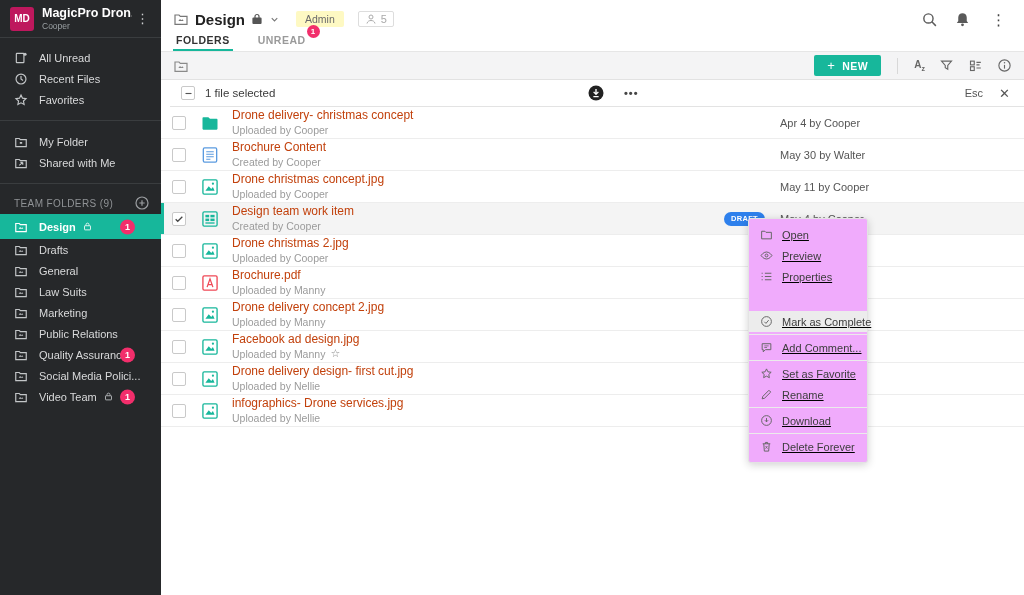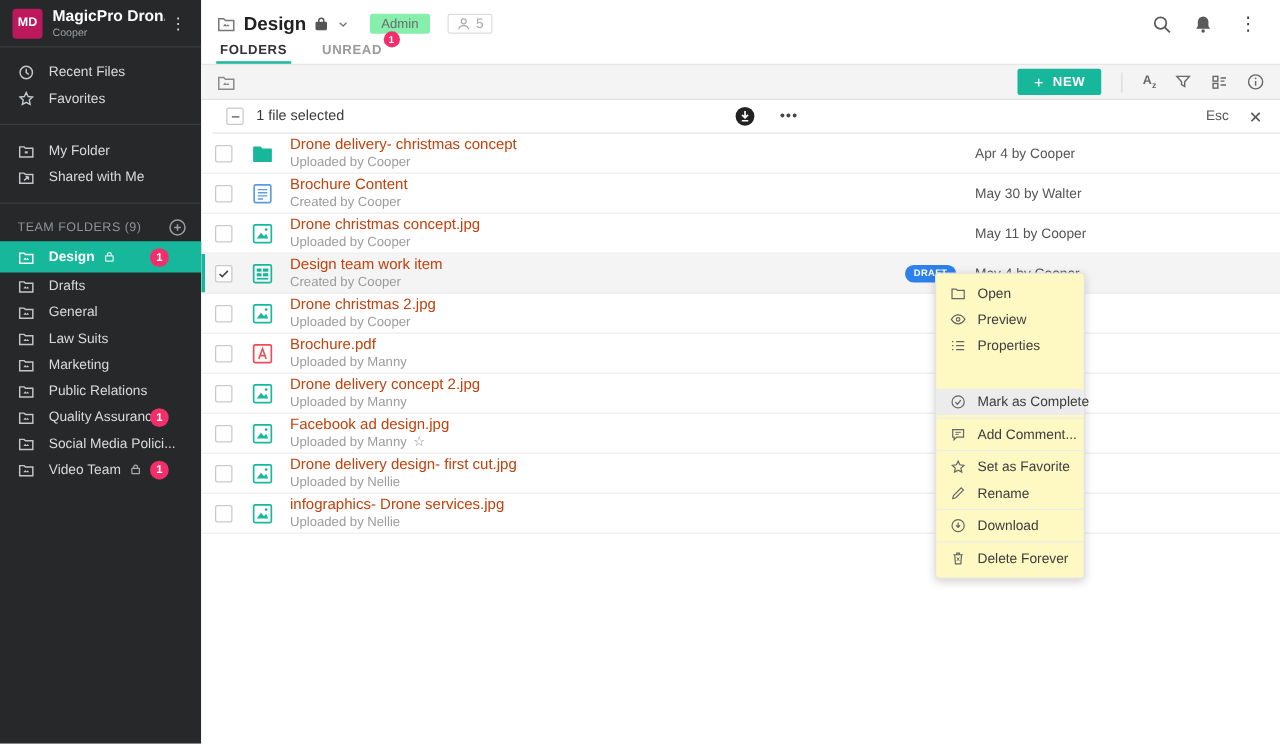--- a/index.html
+++ b/index.html
@@ -23,21 +23,21 @@
   .team-header svg { position:absolute; right:11px; }
   .side-item.selected { height:25px; background:#17b79b; color:#fff; font-weight:bold; }
   .pink-badge { position:absolute; right:26px; top:50%; transform:translateY(-50%); width:15px; height:15px; border-radius:50%; background:#f22e6b; color:#fff; font-size:9px; font-weight:bold; display:flex; align-items:center; justify-content:center; }
   .side-lock { margin-left:-4px; opacity:.85; }
 
   
   .main { flex:1; display:flex; flex-direction:column; background:#fff; }
   .top-header { height:30px; display:flex; align-items:center; padding:8px 14px 0 12px; }
   .title-wrap { display:flex; align-items:center; gap:6px; }
   .page-title { font-size:15px; font-weight:bold; color:#222; }
-  .admin-badge { background:#86efac; color:#6a6a6a; font-size:10.5px; padding:2px 9px; border-radius:2px; margin-left:10px; }
+  .admin-badge { background:#fef9c3; color:#6a6a6a; font-size:10.5px; padding:2px 9px; border-radius:2px; margin-left:10px; }
   .members-box { display:flex; align-items:center; gap:4px; border:1px solid #ddd; border-radius:2px; padding:1px 6px; color:#a9a9a9; font-size:11px; margin-left:8px; }
   .top-actions { margin-left:auto; display:flex; align-items:center; gap:16px; }
   .tab-bar { height:22px; display:flex; align-items:flex-end; padding:0 12px; border-bottom:1px solid #e6e6e6; gap:22px; }
   .tab { font-size:10.5px; letter-spacing:.5px; color:#9a9a9a; padding:0 3px 5px 3px; position:relative; font-weight:bold; }
   .tab.active { color:#333; border-bottom:2px solid #17b79b; padding-bottom:3px; }
   .tab-badge { position:absolute; top:-9px; right:-11px; width:13px; height:13px; border-radius:50%; background:#f22e6b; color:#fff; font-size:8px; font-weight:bold; display:flex; align-items:center; justify-content:center; letter-spacing:0; }
 
   .toolbar { height:28px; background:#f4f4f5; border-bottom:1px solid #e2e2e2; display:flex; align-items:center; padding:0 12px; }
   .toolbar-right { margin-left:auto; display:flex; align-items:center; gap:14px; }
   .new-btn { background:#17b79b; color:#fff; font-size:10.5px; font-weight:bold; letter-spacing:.5px; border:none; border-radius:2px; height:21px; padding:0 13px; display:flex; align-items:center; gap:7px; cursor:pointer; }
@@ -60,21 +60,21 @@
   .file-row.selected { background:#f4f4f4; box-shadow:inset 3px 0 0 #17b79b; }
   .file-icon { margin-left:13px; width:21px; height:21px; flex:0 0 21px; display:flex; align-items:center; justify-content:center; }
   .file-text { margin-left:12px; }
   .file-name { font-size:12px; font-weight:normal; color:#c2410c; line-height:1.15; }
   .file-meta { font-size:10.5px; color:#9b9b9b; margin-top:1px; display:flex; align-items:center; gap:5px; }
   .file-date { position:absolute; left:619px; font-size:11px; color:#555; }
   .draft-badge { position:absolute; left:563px; top:50%; transform:translateY(-50%); background:#2e80ec; color:#fff; font-size:7.5px; font-weight:bold; letter-spacing:.3px; padding:2.5px 7px; border-radius:8px; }
   .fav-star { color:#8f8f8f; font-size:11px; }
 
   
-  .context-menu { position:absolute; left:748px; top:218px; width:120px; background:#fef9c3; border:1px solid #e3e3e3; border-radius:3px; box-shadow:0 2px 8px rgba(0,0,0,.18); padding:5px 0; z-index:20; }
+  .context-menu { position:absolute; left:748px; top:218px; width:120px; background:#f0abfc; border:1px solid #e3e3e3; border-radius:3px; box-shadow:0 2px 8px rgba(0,0,0,.18); padding:5px 0; z-index:20;text-decoration:underline; }
   .menu-item { height:21px; display:flex; align-items:center; gap:9px; padding:0 11px; font-size:11px; color:#3c3c3c; white-space:nowrap; }
   .menu-item.highlighted { background:#ececec;margin-top:24px; }
   .menu-divider { height:1px; background:#ebebeb; margin:2px 0; }
   .menu-item svg { flex:0 0 13px; }
 </style>
 </head>
 <body>
 
 <div class="app">
 
@@ -82,20 +82,27 @@
     <div class="ws-header">
       <div class="ws-logo">MD</div>
       <div class="ws-text">
         <div class="ws-title">MagicPro Dron...</div>
         <div class="ws-sub">Cooper</div>
       </div>
       <div class="kebab">⋮</div>
     </div>
 
     <div class="side-sec">
+      <div class="side-item">
+        <svg width="14" height="14" viewBox="0 0 24 24" fill="none" stroke="#c3c6c8" stroke-width="2">
+            <rect x="4" y="4" width="13" height="16" rx="1"></rect>
+            <circle cx="19" cy="5.5" r="2.6" fill="#c3c6c8" stroke="none"></circle>
+          </svg>
+        <span>All Unread</span>
+      </div>
       <div class="side-item">
         <svg width="14" height="14" viewBox="0 0 24 24" fill="none" stroke="#c3c6c8" stroke-width="2">
             <circle cx="12" cy="12" r="8.5"></circle>
             <path d="M12 7v5l3.5 2.5"></path>
           </svg>
         <span>Recent Files</span>
       </div>
       <div class="side-item">
         <svg width="14" height="14" viewBox="0 0 24 24" fill="none" stroke="#c3c6c8" stroke-width="2">
             <path d="M12 3.5l2.6 5.4 6 .8-4.4 4.1 1.1 5.9L12 16.9l-5.3 2.8 1.1-5.9-4.4-4.1 6-.8z"></path>

